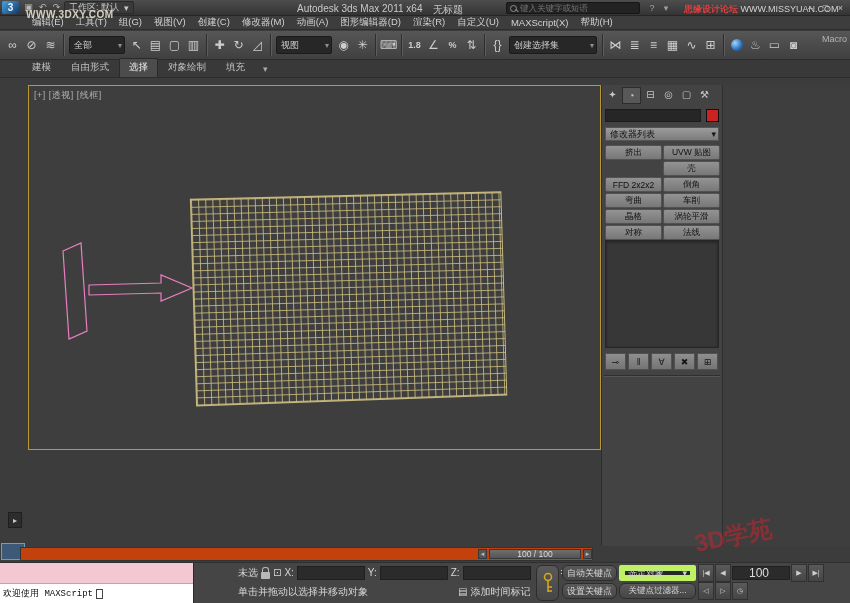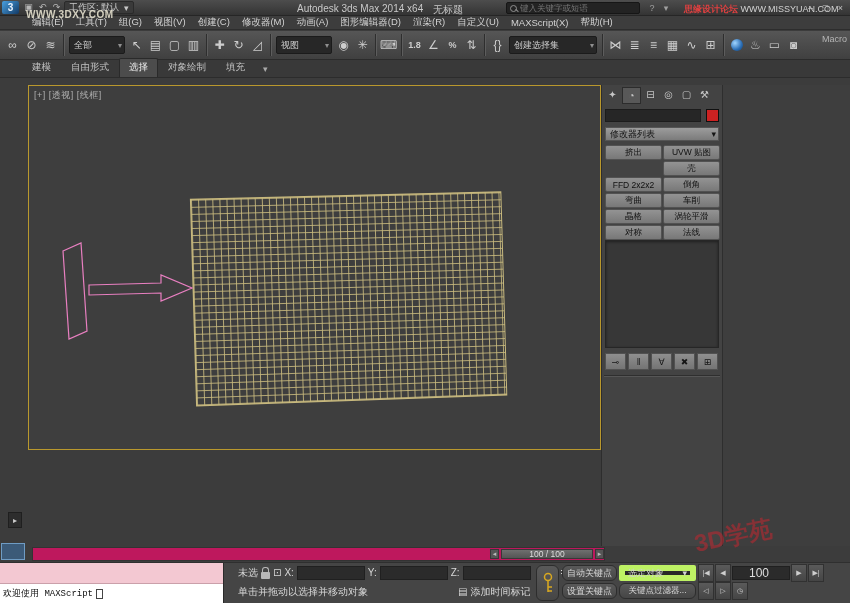--- a/index.html
+++ b/index.html
@@ -49,28 +49,28 @@
   .rtab.active{background:#4c4c4c;border-color:#2a2a2a;color:#eee;border-radius:2px 2px 0 0;}
   .rchev{margin-left:8px;padding-bottom:3px;color:#aaa;font-size:9px;}
   
   #viewport{left:28px;top:85px;width:573px;height:365px;background:#3e3e3e;border:1px solid #b9982d;overflow:hidden;}
   .vplabel{left:5px;top:3px;font-size:9px;color:#b0b0b0;letter-spacing:.5px;}
   .mesh{left:165px;top:109px;width:312px;height:206px;border:1px solid #c8b97d;
         background-image:repeating-linear-gradient(0deg,rgba(200,185,125,.85) 0 1px,transparent 1px 7px),
                          repeating-linear-gradient(90deg,rgba(200,185,125,.85) 0 1px,transparent 1px 7px);
         transform:perspective(1100px) rotateY(3.5deg) rotate(-1.7deg);}
   
-  #timeslider{left:32px;top:547px;width:573px;height:14px;background:#be185d;border:1px solid #333;}
+  #timeslider{left:20px;top:547px;width:573px;height:14px;background:#c2410c;border:1px solid #333;}
   .ts-thumb{left:468px;top:1px;width:92px;height:10px;background:linear-gradient(#6f6f6f,#545454);
             border:1px solid #383838;color:#ddd;font-size:8.5px;display:flex;align-items:center;justify-content:center;}
   .ts-btn{top:1px;width:9px;height:10px;background:#565656;border:1px solid #383838;color:#bbb;font-size:7px;
           display:flex;align-items:center;justify-content:center;}
   
   #statusbar{left:0;top:562px;width:850px;height:41px;background:#454545;border-top:1px solid #2f2f2f;}
-  .listener{left:0;top:0;width:224px;height:40px;border-right:1px solid #2a2a2a;}
+  .listener{left:0;top:0;width:194px;height:40px;border-right:1px solid #2a2a2a;}
   .listener .pink{height:20px;background:#f3c8d2;border-bottom:1px solid #caa0aa;}
   .listener .white{height:19px;background:#ffffff;color:#111;font-size:9px;display:flex;align-items:center;
                    padding-left:3px;font-family:"Liberation Mono","DejaVu Sans Mono",monospace;}
   .caret{display:inline-block;width:5px;height:8px;border:1px solid #444;margin-left:3px;}
   .st-row{display:flex;align-items:center;gap:3px;height:15px;}
   .slabel{font-size:10px;color:#d8d8d8;white-space:nowrap;}
   .sfield{background:#2b2b2b;border:1px solid #202020;height:12px;width:34px;color:#ddd;font-size:12px;padding:0 16px;}
   .lockicon{width:9px;height:7px;background:#b8b8b8;border-radius:1px;position:relative;margin-top:5px;}
   .lockicon::before{content:"";position:absolute;left:1px;top:-5px;width:5px;height:5px;border:1.5px solid #b8b8b8;
                     border-bottom:none;border-radius:3px 3px 0 0;}
@@ -112,21 +112,21 @@
 
   <div class="abs" id="titlebar">
     <div class="abs logo">3</div>
     <span class="abs qa" style="left:22px">▣</span>
     <span class="abs qa" style="left:36px">↶</span>
     <span class="abs qa" style="left:50px">↷</span>
     <div class="abs workspace">
       <span>工作区: 默认</span>
       <span>▾</span>
     </div>
-    <span class="abs titletext" style="left:297px">Autodesk 3ds Max  2014 x64</span>
+    <span class="abs titletext" style="left:297px">Autodesk 3ds Max  2011 x64</span>
     <span class="abs titletext" style="left:433px">无标题</span>
     <div class="abs search">
       <span class="mag"></span>
       <input placeholder="键入关键字或短语" style="">
     </div>
     <span class="abs ticon" style="left:646px">?</span>
     <span class="abs ticon" style="left:660px">▾</span>
     <span class="abs wm-top">
       <span class="brand">思缘设计论坛</span>
       <span class="url">WWW.MISSYUAN.COM</span>

